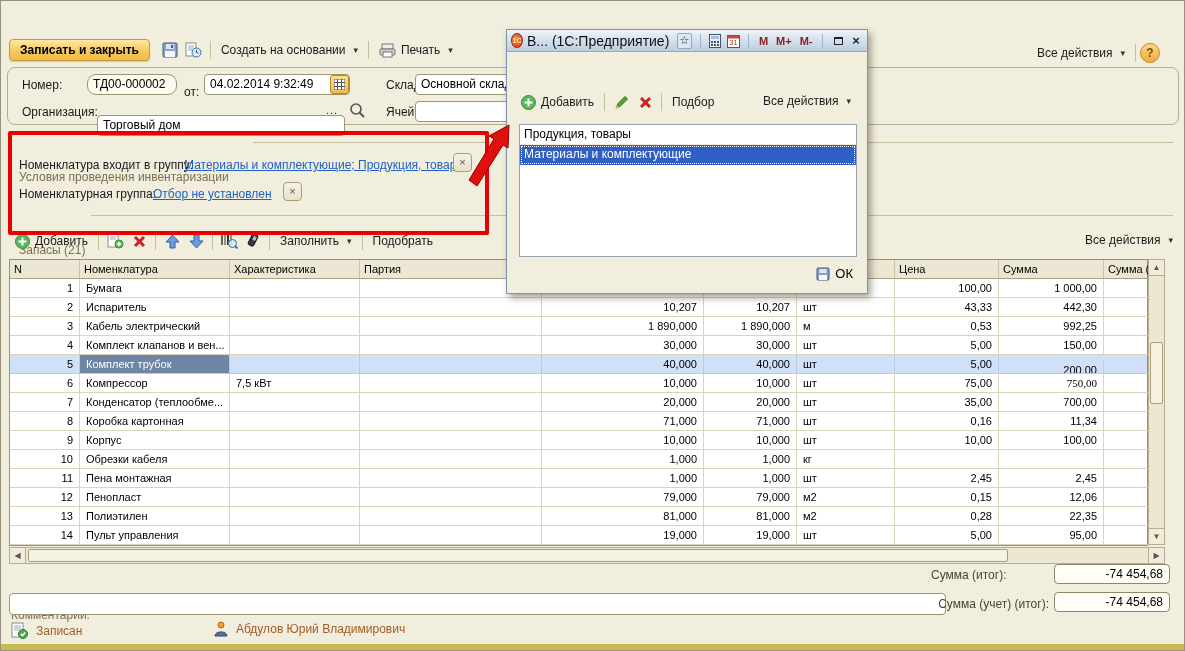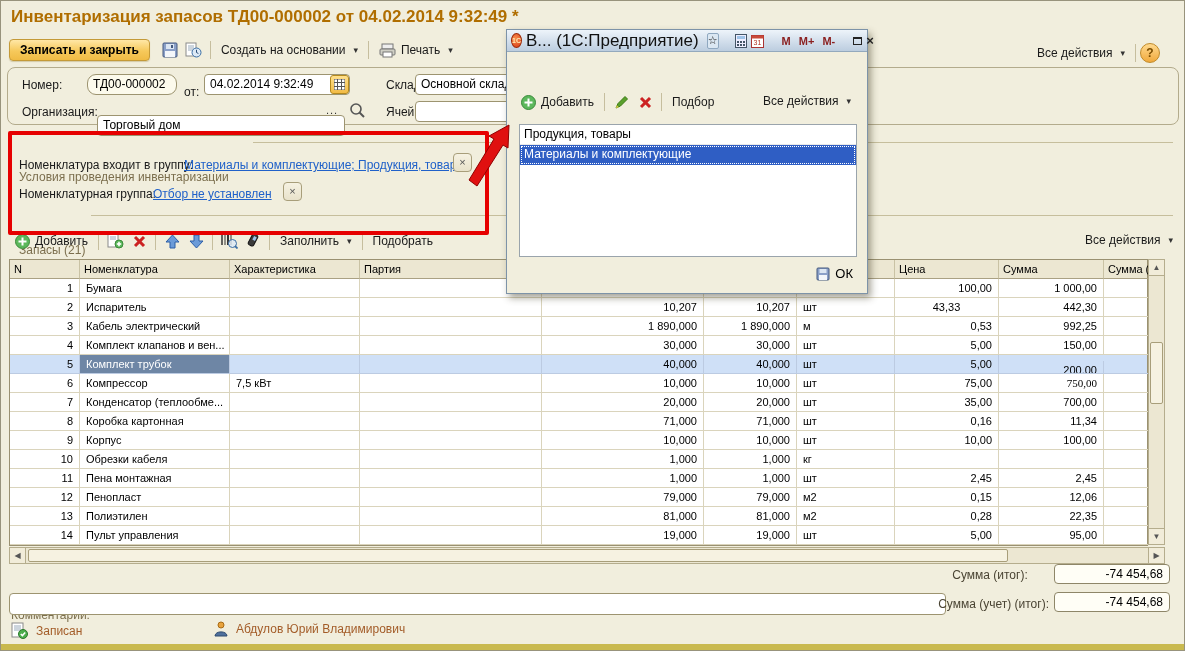--- a/index.html
+++ b/index.html
@@ -44,39 +44,38 @@
   .sbbtn { position:absolute; background:#f1ecd9; border:1px solid #b5ad8d; color:#555; font-size:8px; text-align:center; }
   .sbthumb { position:absolute; background:#f6f2e1; border:1px solid #a89e7a; border-radius:2px; }
 
   
   .sumbox { position:absolute; width:116px; height:20px; background:#fffef6; border:1px solid #8e8668; border-radius:4px; font-size:12px; text-align:right; padding:2px 6px; color:#000; }
   #bottom-bar { left:0; top:643px; width:1185px; height:8px; background:#c9b94e; }
 
   
   #dialog { left:505px; top:28px; width:362px; height:265px; background:#f1eedd; border:1px solid #7d93a8; box-shadow:3px 4px 7px rgba(60,55,30,.45); z-index:10; }
   #dialog-titlebar { position:absolute; left:0; top:0; right:0; height:22px; background:linear-gradient(#eef4fa,#cfdcea 60%,#bccddf); border-bottom:1px solid #93a9bd; display:flex; align-items:center; padding:0 4px; gap:4px; }
-  #dialog-titlebar .ttl { font-size:17px; color:#111; white-space:nowrap; }
+  #dialog-titlebar .ttl { font-size:14px; color:#111; white-space:nowrap; }
   .tb-ic { display:inline-flex; align-items:center; justify-content:center; width:18px; height:16px; font-size:11px; color:#222; }
   .mbtn { font-size:11px; font-weight:bold; color:#8b2020; padding:0 2px; }
   #dialog-heading { position:absolute; left:14px; top:30px; font-size:15px; font-weight:bold; color:#b06e00; white-space:nowrap; }
   #dialog-list { position:absolute; left:12px; top:94px; width:338px; height:133px; background:#fff; border:1px solid #9aa4ac; overflow:hidden; }
   .litem { height:20px; font-size:12px; line-height:19px; padding:0 4px; color:#000; white-space:nowrap; border-bottom:1px solid #e8e8e8; }
   .litem.sel { background:#2f5ec4; color:#fff; outline:1px dotted #fff; outline-offset:-2px; border-bottom:none; }
 
   #arrow-svg { left:464px; top:118px; z-index:20; }
 
   .iconbtn { display:inline-flex; align-items:center; justify-content:center; width:24px; height:22px; cursor:pointer; }
   svg { display:block; }
 </style>
 </head>
 <body>
 
 <div id="window">
 
-  <div id="page-title" class="abs">Инвентаризация запасов ТД00-000002 от 04.02.2014 9:32:49 *</div>
 
   <div class="abs" style="left:8px; top:38px; display:flex; align-items:center;">
     <button class="goldbtn">Записать и закрыть</button>
     <span class="iconbtn" style="margin-left:8px">
       <span>
           <svg width="16" height="16">
             <rect x="1" y="1" width="14" height="14" rx="1" fill="#8ba0c8" stroke="#44597e"></rect>
             <rect x="4" y="2" width="8" height="5" fill="#dce6f2"></rect>
             <rect x="3" y="9" width="10" height="6" fill="#f3f6fa"></rect>
             <rect x="9" y="3" width="2" height="3" fill="#44597e"></rect>
@@ -276,21 +275,21 @@
           <div class="td num" style="width: 45px;"></div>
         </div>
         <div class="tr">
           <div class="td num" style="width: 70px;">2</div>
           <div class="td" style="width: 150px;">Испаритель</div>
           <div class="td" style="width: 130px;"></div>
           <div class="td" style="width: 182px;"></div>
           <div class="td num" style="width: 162px;">10,207</div>
           <div class="td num" style="width: 93px;">10,207</div>
           <div class="td" style="width: 98px;">шт</div>
-          <div class="td num" style="width: 104px; text-align: center;">43,33</div>
+          <div class="td num" style="width: 104px;">43,33</div>
           <div class="td num" style="width: 105px;">442,30</div>
           <div class="td num" style="width: 45px;"></div>
         </div>
         <div class="tr">
           <div class="td num" style="width: 70px;">3</div>
           <div class="td" style="width: 150px;">Кабель электрический</div>
           <div class="td" style="width: 130px;"></div>
           <div class="td" style="width: 182px;"></div>
           <div class="td num" style="width: 162px;">1 890,000</div>
           <div class="td num" style="width: 93px;">1 890,000</div>
@@ -440,21 +439,21 @@
     <div class="sbbtn" style="left:-1px;bottom:-1px;width:17px;height:17px;line-height:15px;">▼</div>
   </div>
 
   <div class="sb" style="left:8px;top:546px;width:1156px;height:17px;">
     <div class="sbbtn" style="left:-1px;top:-1px;width:17px;height:17px;line-height:15px;">◀</div>
     <div class="sbthumb" style="left:18px;top:1px;width:980px;height:13px;"></div>
     <div class="sbbtn" style="right:-1px;top:-1px;width:17px;height:17px;line-height:15px;">▶</div>
   </div>
 
   <span class="gtitle abs" style="left:10px;top:572px;font-size:12px;">Комментарий:</span>
-  <div class="abs" style="left:930px;top:567px;width:118px;text-align:center;font-size:12px;color:#4a4433;">Сумма (итог):</div>
+  <div class="abs" style="left:930px;top:567px;width:118px;text-align:left;font-size:12px;color:#4a4433;">Сумма (итог):</div>
   <div class="sumbox" style="left:1053px;top:563px;">-74 454,68</div>
 
   <input class="inp" style="left: 8px; top: 592px; width: 937px; height: 22px;" value="">
   <div class="abs" style="left:908px;top:596px;width:140px;text-align:right;font-size:12px;color:#4a4433;">Сумма (учет) (итог):</div>
   <div class="sumbox" style="left:1053px;top:591px;">-74 454,68</div>
 
   <div class="abs" style="left:10px;top:621px;display:flex;align-items:center;gap:8px;">
     <span>
         <svg width="17" height="17">
           <rect x="1" y="1" width="11" height="14" fill="#fff" stroke="#8a8a8a"></rect>

